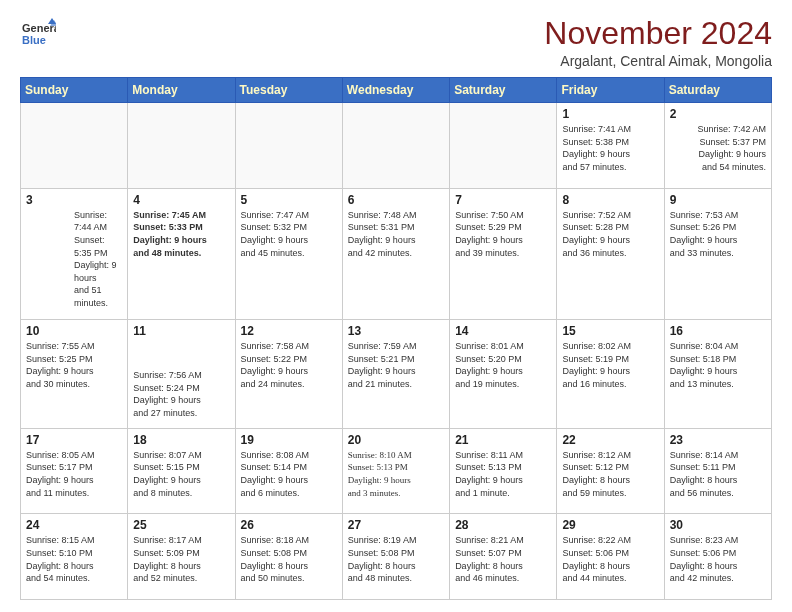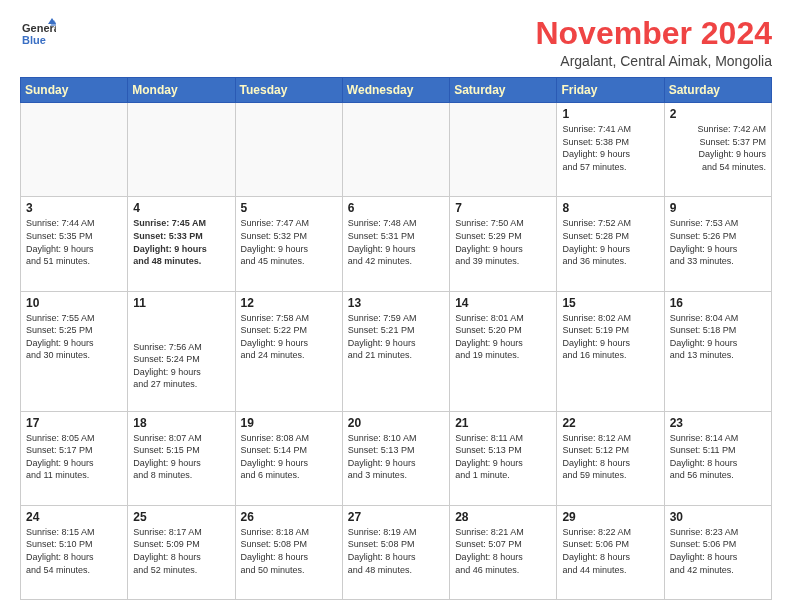--- a/index.html
+++ b/index.html
@@ -30,22 +30,22 @@
     }
     .logo-icon {
       width: 36px;
       height: 36px;
     }
     .title-block {
       text-align: right;
     }
     .month-title {
       font-size: 32px;
-      font-weight: bold;
-      color: #ef4444;
+      font-weight: normal;
+      color: #7f1d1d;
       line-height: 1.1;
     }
     .location {
       font-size: 14px;
       color: #444;
       margin-top: 2px;
     }
     .calendar {
       flex: 1;
       border: 1px solid #ccc;
@@ -139,21 +139,21 @@
             <span class="day-number">2</span>
             <div class="day-info" style="white-space: pre-line; text-align: right;">Sunrise: 7:42 AM
 Sunset: 5:37 PM
 Daylight: 9 hours
 and 54 minutes.</div>
           </td>
         </tr>
         <tr>
           <td>
             <span class="day-number">3</span>
-            <div class="day-info" style="white-space: pre-line;">Sunrise: 7:44 AM
+            <div class="day-info" style="white-space: pre-line; margin-left: 48px;">Sunrise: 7:44 AM
 Sunset: 5:35 PM
 Daylight: 9 hours
 and 51 minutes.</div>
           </td>
           <td>
             <span class="day-number">4</span>
             <div class="day-info" style="white-space: pre-line; font-weight: bold;">Sunrise: 7:45 AM
 Sunset: 5:33 PM
 Daylight: 9 hours
 and 48 minutes.</div>
@@ -262,21 +262,21 @@
           </td>
           <td>
             <span class="day-number">19</span>
             <div class="day-info" style="white-space: pre-line;">Sunrise: 8:08 AM
 Sunset: 5:14 PM
 Daylight: 9 hours
 and 6 minutes.</div>
           </td>
           <td>
             <span class="day-number">20</span>
-            <div class="day-info" style="white-space: pre-line;">Sunrise: 8:10 AM
+            <div class="day-info" style="white-space: pre-line; font-family: Liberation Serif, serif;">Sunrise: 8:10 AM
 Sunset: 5:13 PM
 Daylight: 9 hours
 and 3 minutes.</div>
           </td>
           <td>
             <span class="day-number">21</span>
             <div class="day-info" style="white-space: pre-line;">Sunrise: 8:11 AM
 Sunset: 5:13 PM
 Daylight: 9 hours
 and 1 minute.</div>

